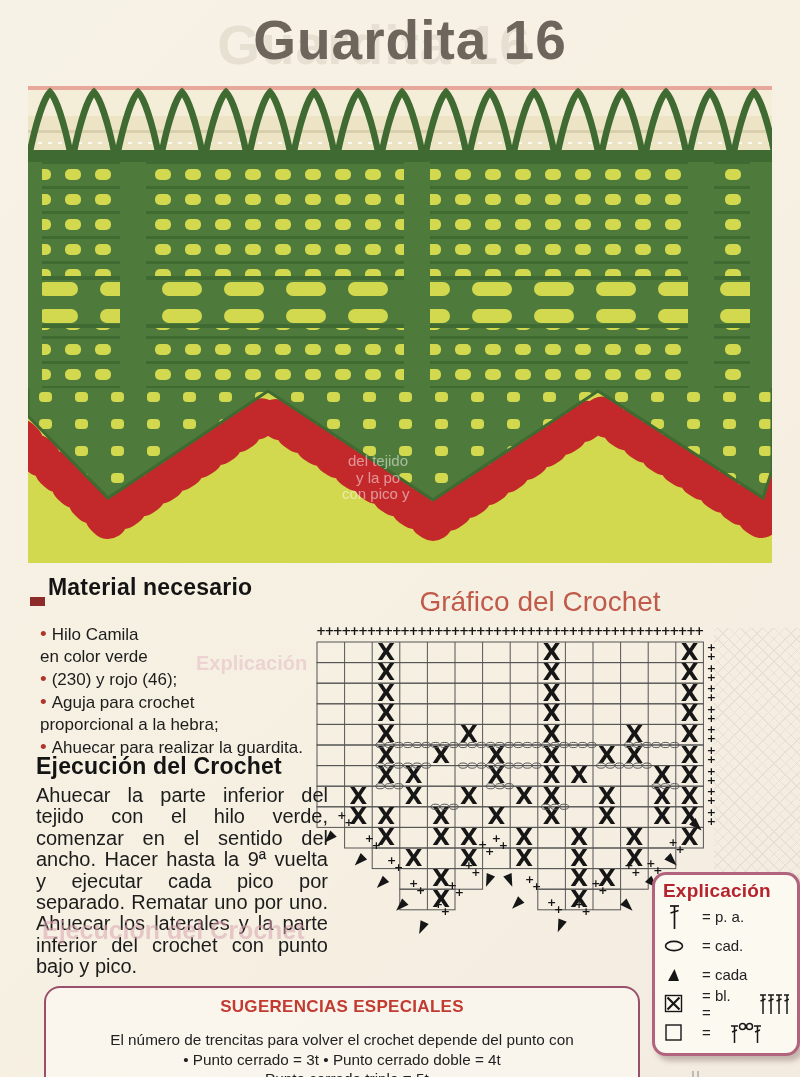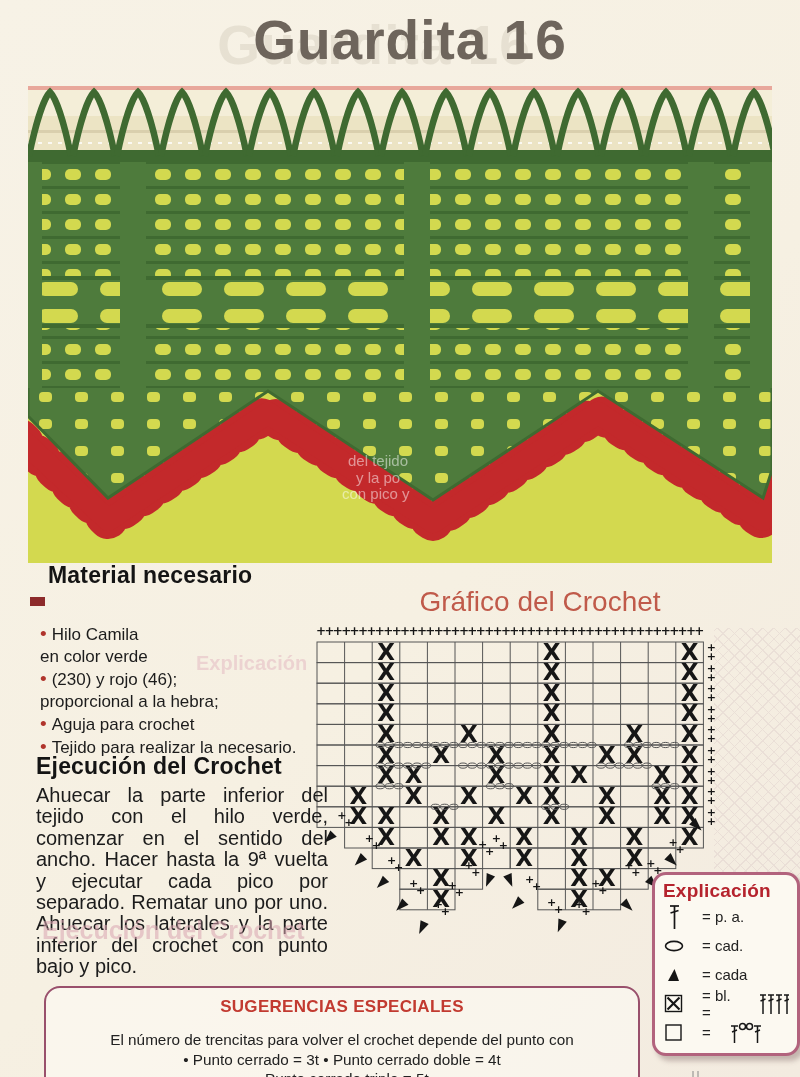--- a/index.html
+++ b/index.html
@@ -5,21 +5,21 @@
   html,body{margin:0;padding:0;}
   body{font-family:"Liberation Sans",sans-serif;background:#e9e4d8;}
   .page{position:relative;width:800px;height:1077px;margin:0 auto;overflow:hidden;
         background:linear-gradient(135deg,#f7f2e6 0%,#f6f0e2 55%,#f3ebe0 100%);}
   .title{position:absolute;left:0;top:8px;width:800px;text-align:center;
          font-size:55px;font-weight:800;letter-spacing:1px;color:var(--title);
          transform:translateX(10px);
          text-shadow:-36px 5px 0 rgba(185,175,155,.25);}
   .photo-wrap{position:absolute;left:28px;top:86px;width:744px;height:532px;}
   .section-h{font-weight:bold;color:#141414;font-size:23px;letter-spacing:.2px;}
-  .material{position:absolute;left:48px;top:562px;width:280px;}
+  .material{position:absolute;left:48px;top:574px;width:280px;}
   .red-square{position:absolute;left:30px;top:597px;width:15px;height:9px;background:#8d2b2b;}
   .mlist{position:absolute;left:40px;top:623px;width:280px;font-size:17px;line-height:22px;color:#1c1c1c;}
   .mli .dot{color:var(--bullet-red);font-size:19px;margin-right:5px;}
   .grafico-h{position:absolute;left:370px;top:586px;width:340px;text-align:center;
              font-size:28px;color:var(--grafico-heading);font-weight:500;}
   #chart-svg{position:absolute;left:314px;top:624px;}
   .ejec{position:absolute;left:36px;top:753px;width:292px;}
   .ejec p{margin:5px 0 0 0;font-size:20px;line-height:21.4px;text-align:justify;color:#1c1c1c;}
   .ghost{position:absolute;font-weight:bold;pointer-events:none;}
   .ghost-ejec{left:42px;top:916px;font-size:25px;color:#d9a5b1;opacity:.55;}
@@ -128,23 +128,23 @@
   </div>
 
   <div class="red-square"></div>
   <div class="material">
     <div class="section-h">Material necesario</div>
   </div>
   <div class="mlist" id="material-list">
       <div class="mli"><span class="dot">•</span><span>Hilo Camila</span></div>
       <div class="mli"><span>en color verde</span></div>
       <div class="mli"><span class="dot">•</span><span>(230) y rojo (46);</span></div>
+      <div class="mli"><span class="dot">•</span><span>Aguja para crochet</span></div>
       <div class="mli"><span>proporcional a la hebra;</span></div>
-      <div class="mli"><span class="dot">•</span><span>Aguja para crochet</span></div>
-      <div class="mli"><span class="dot">•</span><span>Tejido para realizar la necesario.</span></div>
+      <div class="mli"><span class="dot">•</span><span>Ahuecar para realizar la guardita.</span></div>
     </div>
 
   <div class="grafico-h">Gráfico del Crochet</div>
 
   <svg id="chart-svg" width="402" height="314" viewBox="0 0 402 314">
       <text x="7" y="11" font-size="12" text-anchor="middle" font-family="&quot;DejaVu Sans&quot;,sans-serif" font-weight="bold" fill="var(--chart-glyph)">+</text>
       <text x="15.408888888888889" y="11" font-size="12" text-anchor="middle" font-family="&quot;DejaVu Sans&quot;,sans-serif" font-weight="bold" fill="var(--chart-glyph)">+</text>
       <text x="23.817777777777778" y="11" font-size="12" text-anchor="middle" font-family="&quot;DejaVu Sans&quot;,sans-serif" font-weight="bold" fill="var(--chart-glyph)">+</text>
       <text x="32.22666666666667" y="11" font-size="12" text-anchor="middle" font-family="&quot;DejaVu Sans&quot;,sans-serif" font-weight="bold" fill="var(--chart-glyph)">+</text>
       <text x="40.635555555555555" y="11" font-size="12" text-anchor="middle" font-family="&quot;DejaVu Sans&quot;,sans-serif" font-weight="bold" fill="var(--chart-glyph)">+</text>

